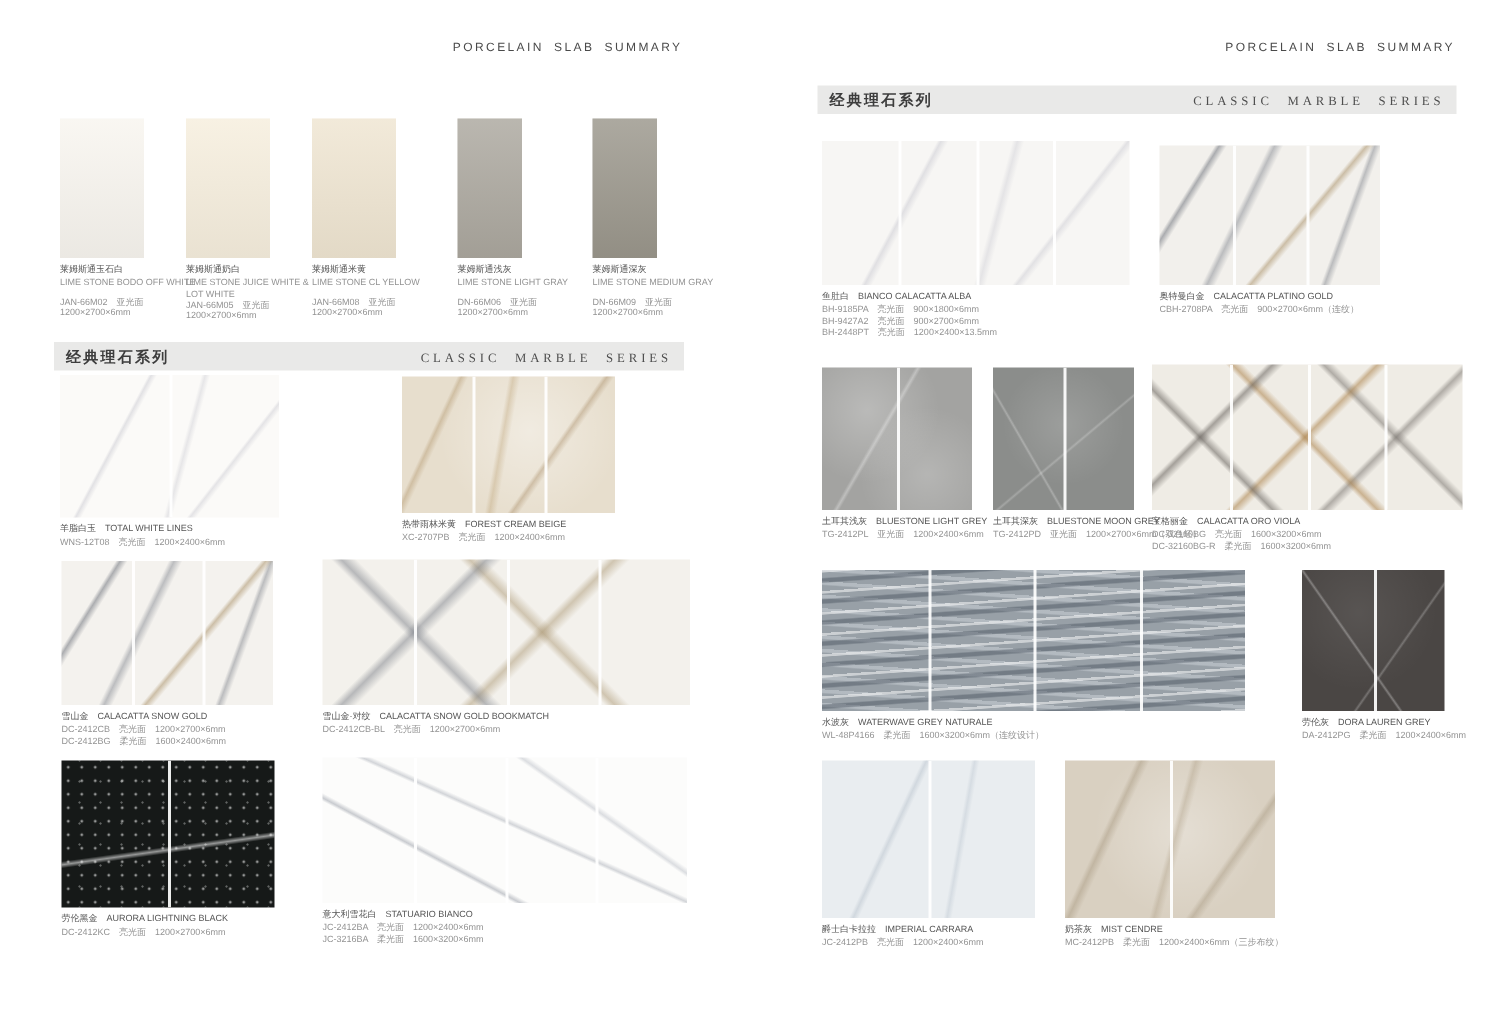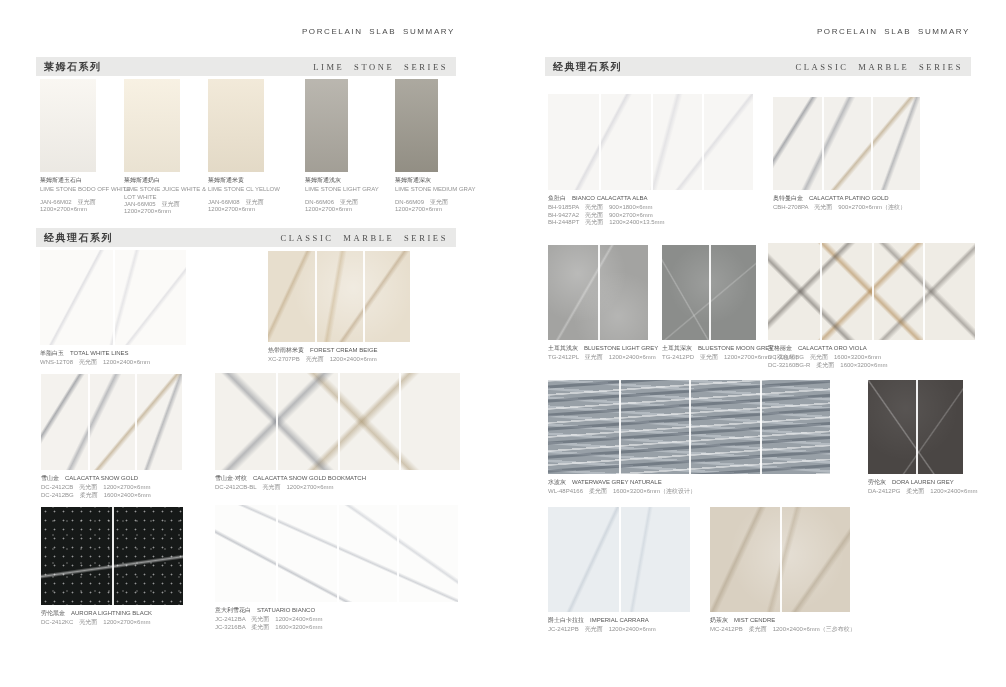--- a/index.html
+++ b/index.html
@@ -91,24 +91,20 @@
   .footer-bar{display:inline-block;width:48px;height:5px;}
 </style>
 </head>
 <body>
 
 <div id="canvas">
 
   <div class="summary s-left">PORCELAIN SLAB SUMMARY</div>
   <div class="summary s-right">PORCELAIN SLAB SUMMARY</div>
 
-  <div class="secbar bar1">
-    <span class="sec-cn">莱姆石系列</span>
-    <span class="sec-en">LIME STONE SERIES</span>
-  </div>
 
   <div class="secbar bar2">
     <span class="sec-cn">经典理石系列</span>
     <span class="sec-en">CLASSIC MARBLE SERIES</span>
   </div>
 
   <div class="secbar bar3">
     <span class="sec-cn">经典理石系列</span>
     <span class="sec-en">CLASSIC MARBLE SERIES</span>
   </div>

